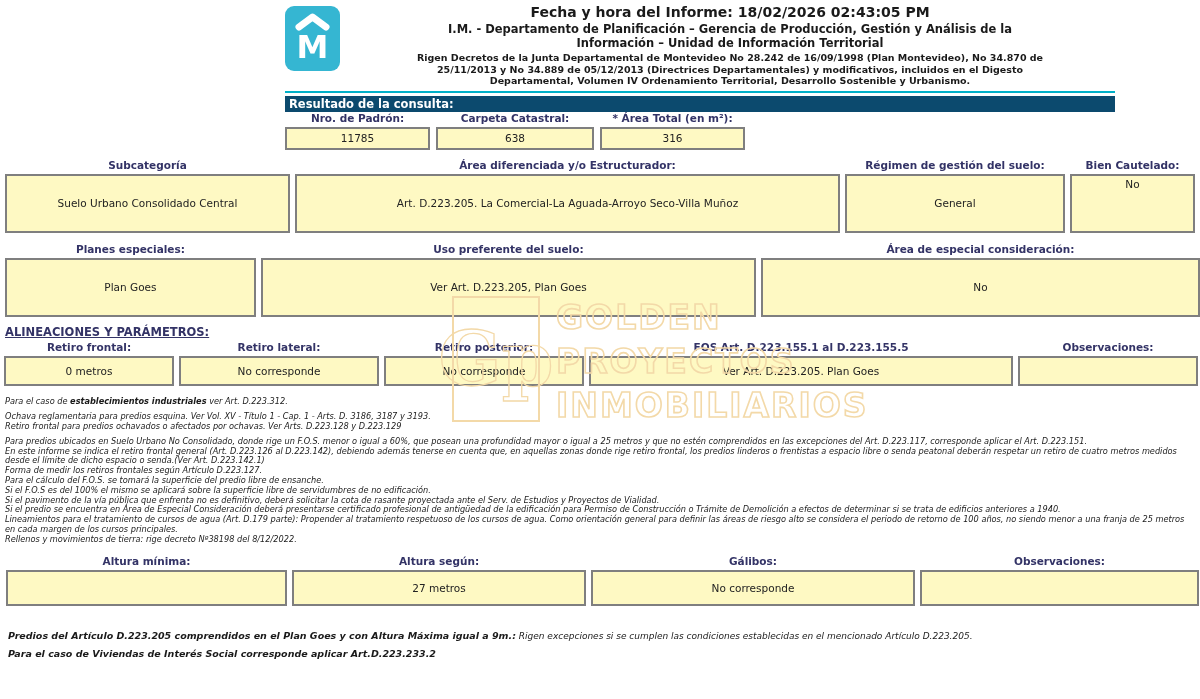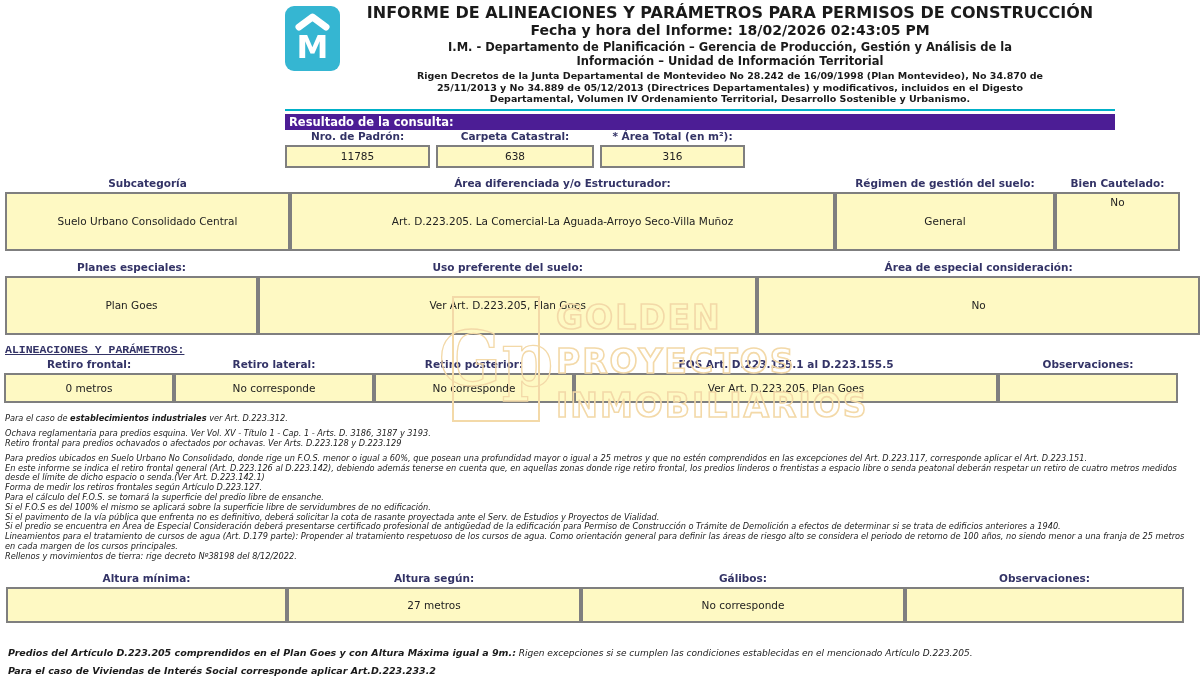--- a/index.html
+++ b/index.html
@@ -10,47 +10,47 @@
   .header{display:flex;margin-left:285px;width:835px;padding-top:4px;align-items:flex-start;}
   .logo{width:55px;height:65px;background:#35b6d2;border-radius:9px;flex:0 0 auto;margin-top:2px;}
   .header-text{flex:1;text-align:center;}
   .h-title{font-size:16px;font-weight:bold;line-height:18px;}
   .h-date{font-size:14px;font-weight:bold;line-height:17px;}
   .h-dept{font-size:11.5px;font-weight:bold;line-height:14px;max-width:640px;margin:1px auto 0;}
   .h-decrees{font-size:9.5px;font-weight:bold;line-height:11.5px;max-width:645px;margin:2px auto 0;}
 
   
   .cyan-rule{margin:4px 0 0 285px;width:830px;height:2px;background:#00b0c8;}
-  .result-bar{margin:3px 0 0 285px;width:830px;height:16px;background:#4c1d95;color:#fff;
+  .result-bar{margin:3px 0 0 285px;width:830px;height:16px;background:#0c4a6e;color:#fff;
               font-size:11.5px;font-weight:bold;line-height:16px;padding-left:4px;box-sizing:border-box;}
 
   
   .lbl{font-weight:bold;color:#333366;font-size:10.5px;text-align:center;line-height:13px;}
   .box{border:2px solid #7f7f7f;background:#fef9c3;display:flex;align-items:center;justify-content:center;
        font-size:10.5px;color:#222;text-align:center;box-sizing:border-box;}
   .box.top{align-items:flex-start;padding-top:2px;}
   .field{display:flex;flex-direction:column;gap:2px;}
-  .row{display:flex;}
+  .row{display:flex;gap:5px;}
 
   .sec-title{font-weight:bold;color:#333366;font-size:11.5px;text-decoration:underline;}
 
   
   .datos-title{margin:10px 0 3px 285px;}
   .datos-row{margin-left:285px;gap:6px;}
   .datos-row .box{height:23px;}
 
   
   .suelo-row{margin:9px 0 0 5px;}
   .suelo-row .box{height:59px;}
   
   .planes-row{margin:10px 0 0 5px;}
   .planes-row .box{height:59px;}
 
   
-  .alin-title{margin:8px 16px 2px 5px;font-family:Liberation Mono, monospace;}
+  .alin-title{margin:8px 16px 2px 5px;}
   .alin-row{margin:0 0 0 4px;}
   .alin-row .box{height:30px;}
 
   
   .notes{margin:11px 0 0 5px;width:1192px;font-style:italic;font-size:8.2px;
          line-height:9.8px;color:#1a1a1a;}
   .note{margin:0;}
   .note.mb{margin-bottom:6px;}
   .note.mb2{margin-bottom:5px;}
 
@@ -81,21 +81,20 @@
 <div class="page">
 
   <div class="header">
     <div class="logo">
       <svg viewBox="0 0 55 65" width="55" height="65">
         <path d="M14 21 L27.5 11 L41 21" fill="none" stroke="#ffffff" stroke-width="7" stroke-linecap="round" stroke-linejoin="round"></path>
         <text x="27.5" y="52" text-anchor="middle" fill="#ffffff" font-size="32" font-weight="bold" font-family="DejaVu Sans, sans-serif">M</text>
       </svg>
     </div>
     <div class="header-text">
-      <div class="h-title">INFORME DE ALINEACIONES Y PARÁMETROS PARA PERMISOS DE CONSTRUCCIÓN</div>
       <div class="h-date">Fecha y hora del Informe: 18/02/2026 02:43:05 PM</div>
       <div class="h-dept">I.M. - Departamento de Planificación – Gerencia de Producción, Gestión y Análisis de la Información – Unidad de Información Territorial</div>
       <div class="h-decrees">Rigen Decretos de la Junta Departamental de Montevideo No 28.242 de 16/09/1998 (Plan Montevideo), No 34.870 de 25/11/2013 y No 34.889 de 05/12/2013 (Directrices Departamentales) y modificativos, incluidos en el Digesto Departamental, Volumen IV Ordenamiento Territorial, Desarrollo Sostenible y Urbanismo.</div>
     </div>
   </div>
 
   <div class="cyan-rule"></div>
   <div class="result-bar">Resultado de la consulta:</div>
 
   <div class="row datos-row">

